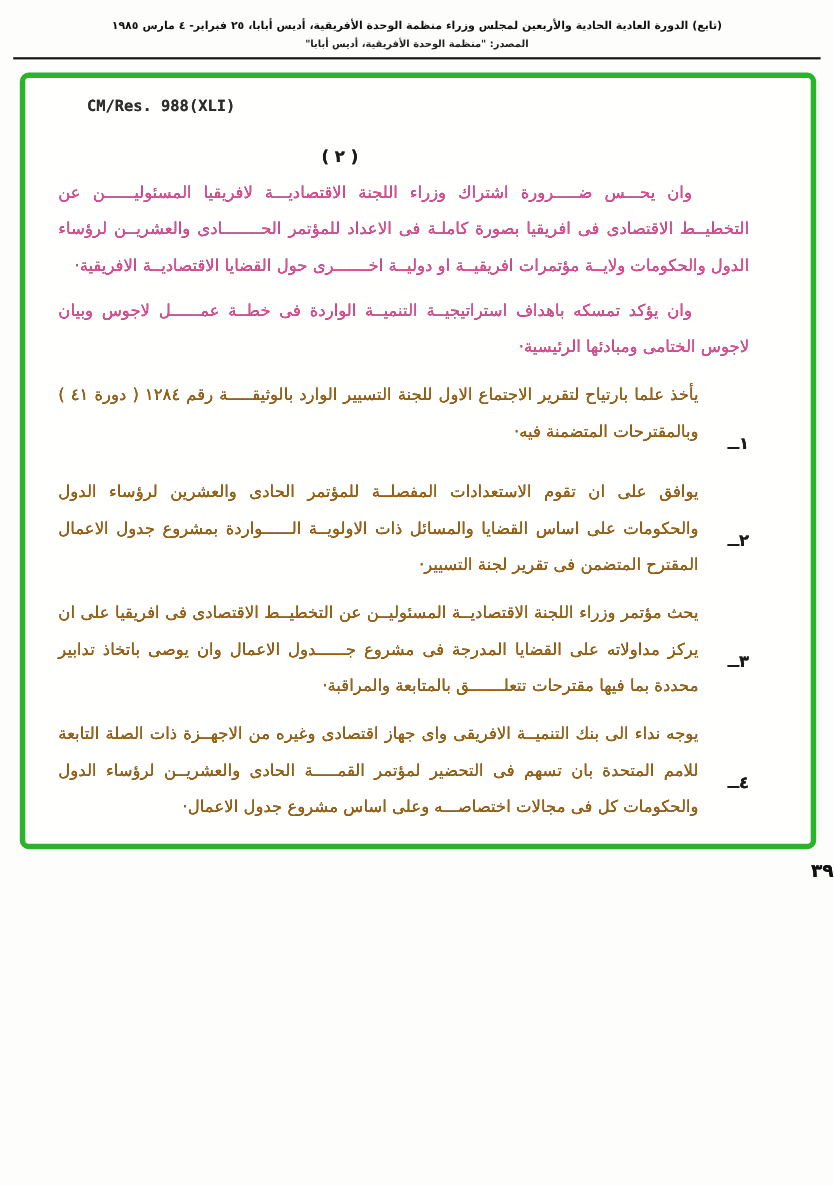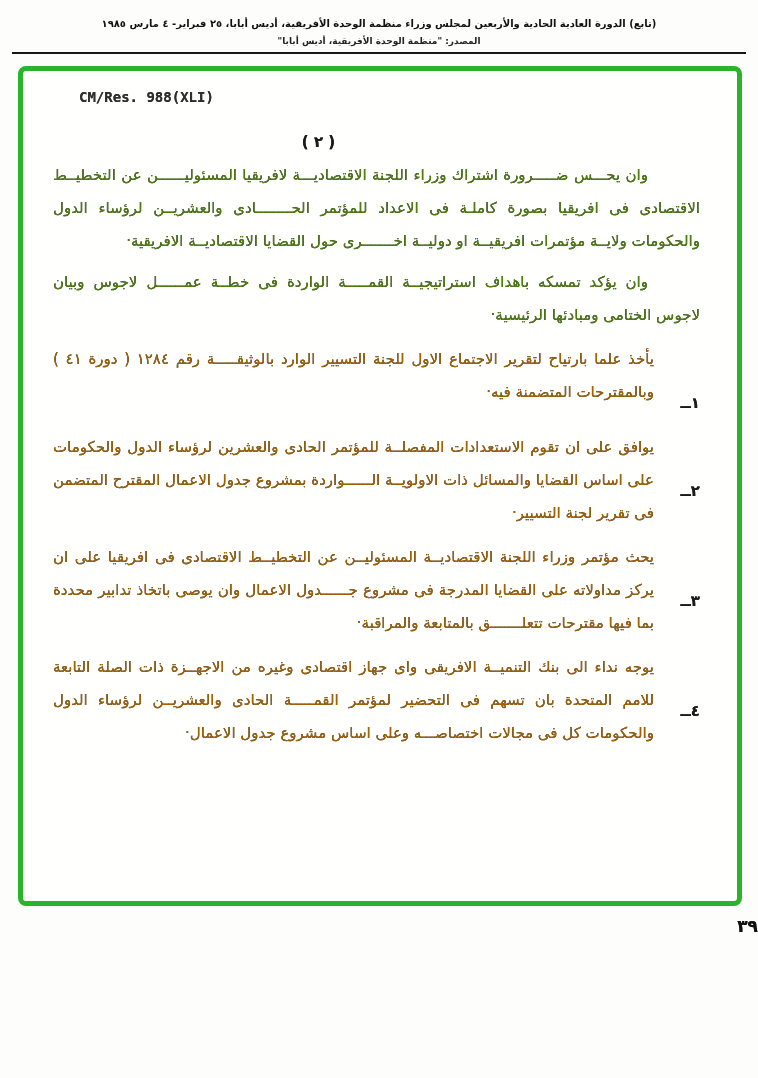--- a/index.html
+++ b/index.html
@@ -27,24 +27,24 @@
     font-weight:bold;
     margin-top:5px;
     color:#222;
   }
   .header-rule {
     border-top:2px solid #161616;
     margin:6px 2px 0;
   }
   .frame {
     margin:12px 16px 0 18px;
-    height:840px;
+    height:706px;
     border:5px solid var(--border-green, #2bb32b);
     border-radius:8px;
-    padding:14px 37px 18px 30px;
+    padding:14px 56px 18px 30px;
     background:#fffffe;
   }
   .doc-ref, .doc-page-label {
     direction:ltr;
     text-align:left;
     font-family:"DejaVu Sans Mono", monospace;
     font-weight:bold;
     font-size:14px;
     margin-left:26px;
     color:#2e2e2e;
@@ -63,21 +63,21 @@
   }
   .doc-body {
     direction:rtl;
     margin-top:8px;
   }
   .para {
     font-size:15px;
     line-height:2.2;
     text-align:justify;
     text-indent:52px;
-    color:#4d7c0f;
+    color:#ec4899;
     text-shadow:0 0 0.45px #222;
     margin-top:8px;
   }
   .item {
     display:flex;
     direction:rtl;
     margin-top:11px;
     gap:16px;
   }
   .item-num {
@@ -116,21 +116,21 @@
     <div class="source-line">المصدر: "منظمة الوحدة الأفريقية، أديس أبابا"</div>
     <div class="header-rule"></div>
   </header>
 
   <div class="frame">
     <div class="doc-ref">CM/Res. 988(XLI)</div>
     <div class="section-number">( ٢ )</div>
 
     <div class="doc-body">
       <p class="para">وان يحـــس ضـــــرورة اشتراك وزراء اللجنة الاقتصاديـــة لافريقيا المسئوليــــــن عن التخطيــط الاقتصادى فى افريقيا بصورة  كاملـة فى الاعداد  للمؤتمر الحــــــــادى والعشريــن لرؤساء الدول والحكومات  ولايــة مؤتمرات افريقيــة او دوليــة اخـــــــرى حول القضايا الاقتصاديــة الافريقية·</p>
-      <p class="para">وان يؤكد تمسكه باهداف  استراتيجيــة القمـــــة الواردة فى خطــة عمــــــل لاجوس وبيان لاجوس الختامى ومبادئها الرئيسية·</p>
+      <p class="para">وان يؤكد تمسكه باهداف  استراتيجيــة التنميــة الواردة فى خطــة عمــــــل لاجوس وبيان لاجوس الختامى ومبادئها الرئيسية·</p>
 
       <div class="item">
         <span class="item-num">١ــ</span>
         <span class="item-text">يأخذ علما بارتياح لتقرير الاجتماع الاول للجنة التسيير الوارد بالوثيقـــــة رقم ١٢٨٤ ( دورة ٤١ ) وبالمقترحات المتضمنة فيه·</span>
       </div>
 
       <div class="item">
         <span class="item-num">٢ــ</span>
         <span class="item-text">يوافق على ان تقوم الاستعدادات المفصلــة للمؤتمر الحادى والعشرين لرؤساء الدول والحكومات على اساس القضايا والمسائل ذات الاولويــة الــــــواردة بمشروع جدول الاعمال المقترح المتضمن فى تقرير لجنة التسيير·</span>
       </div>

